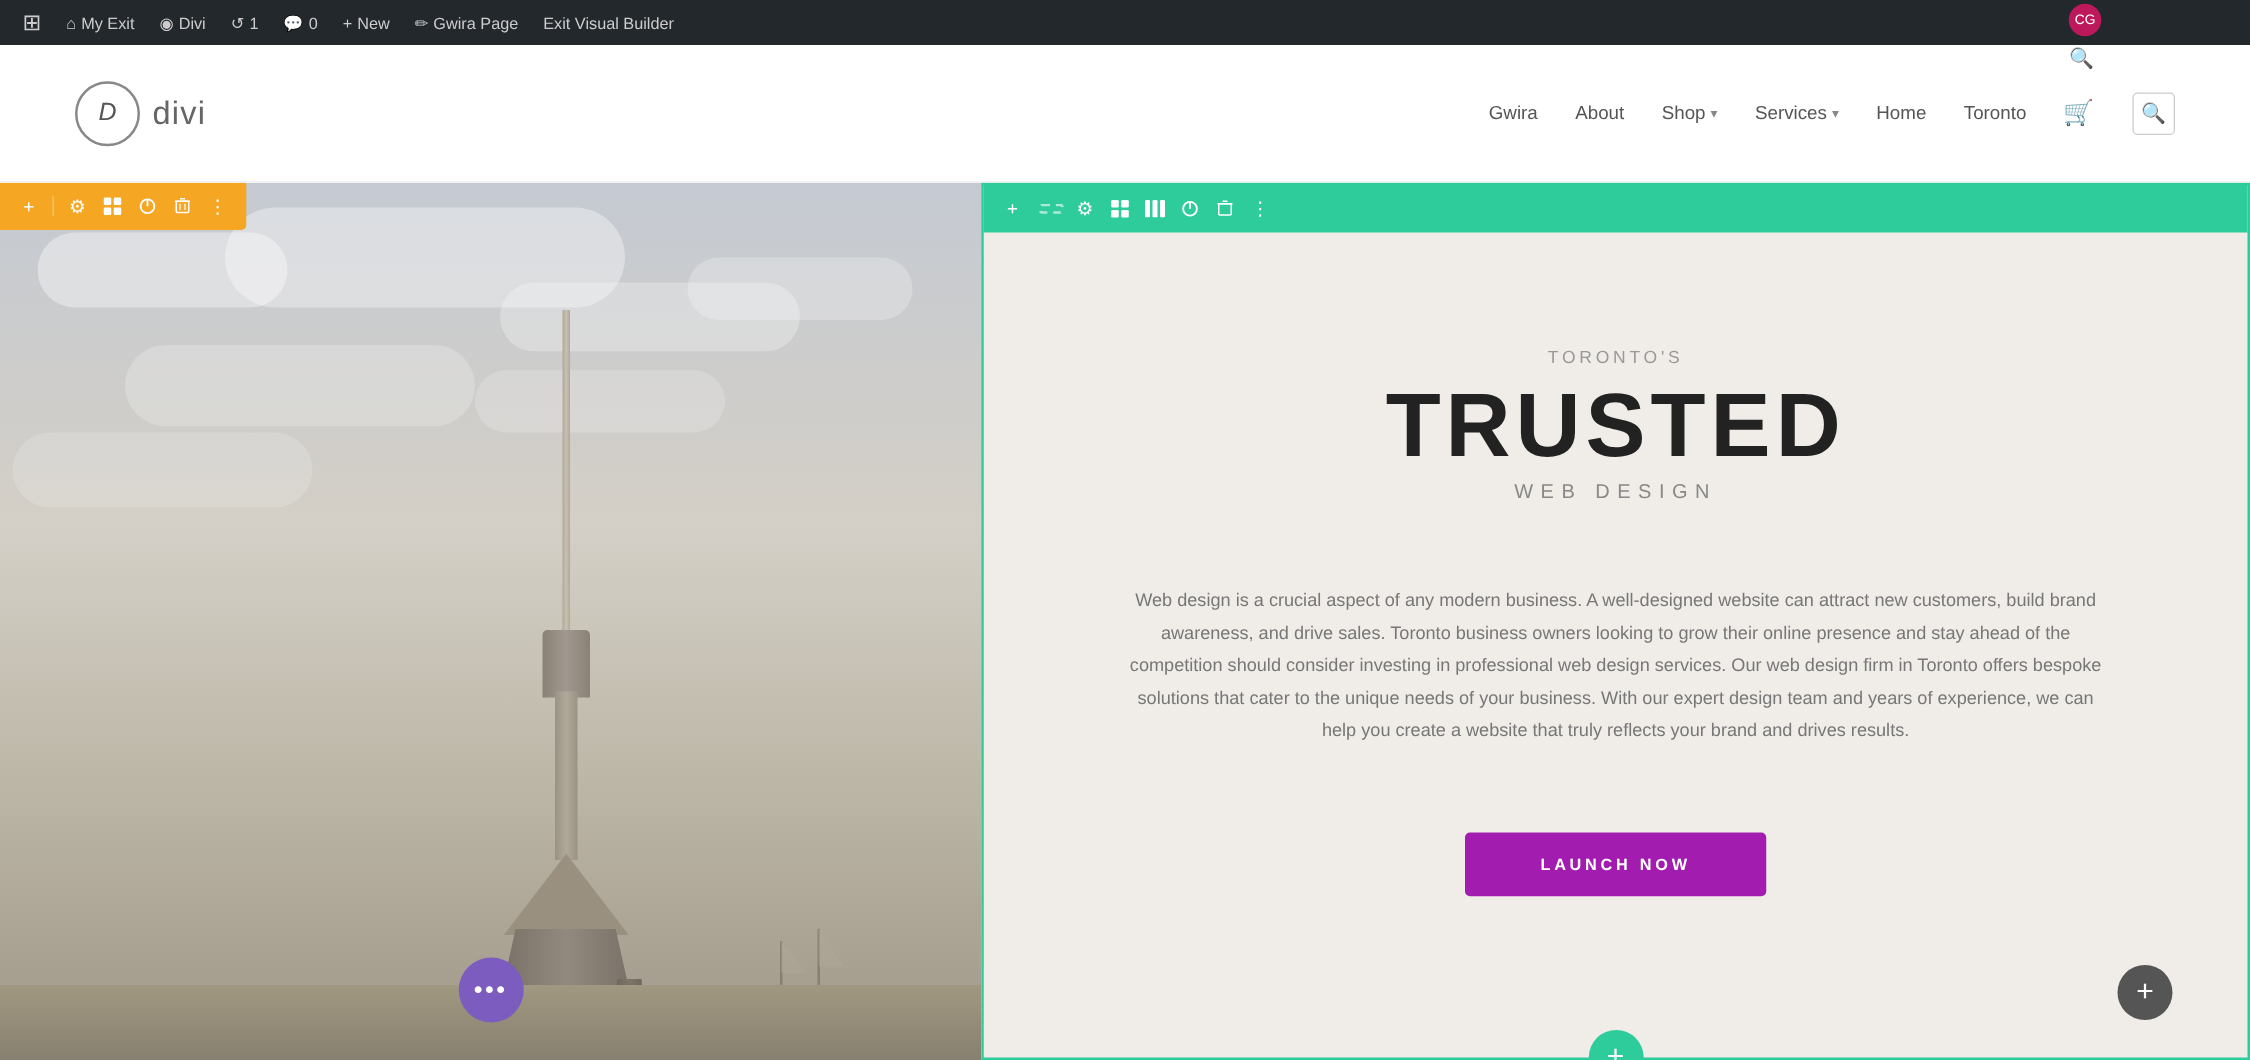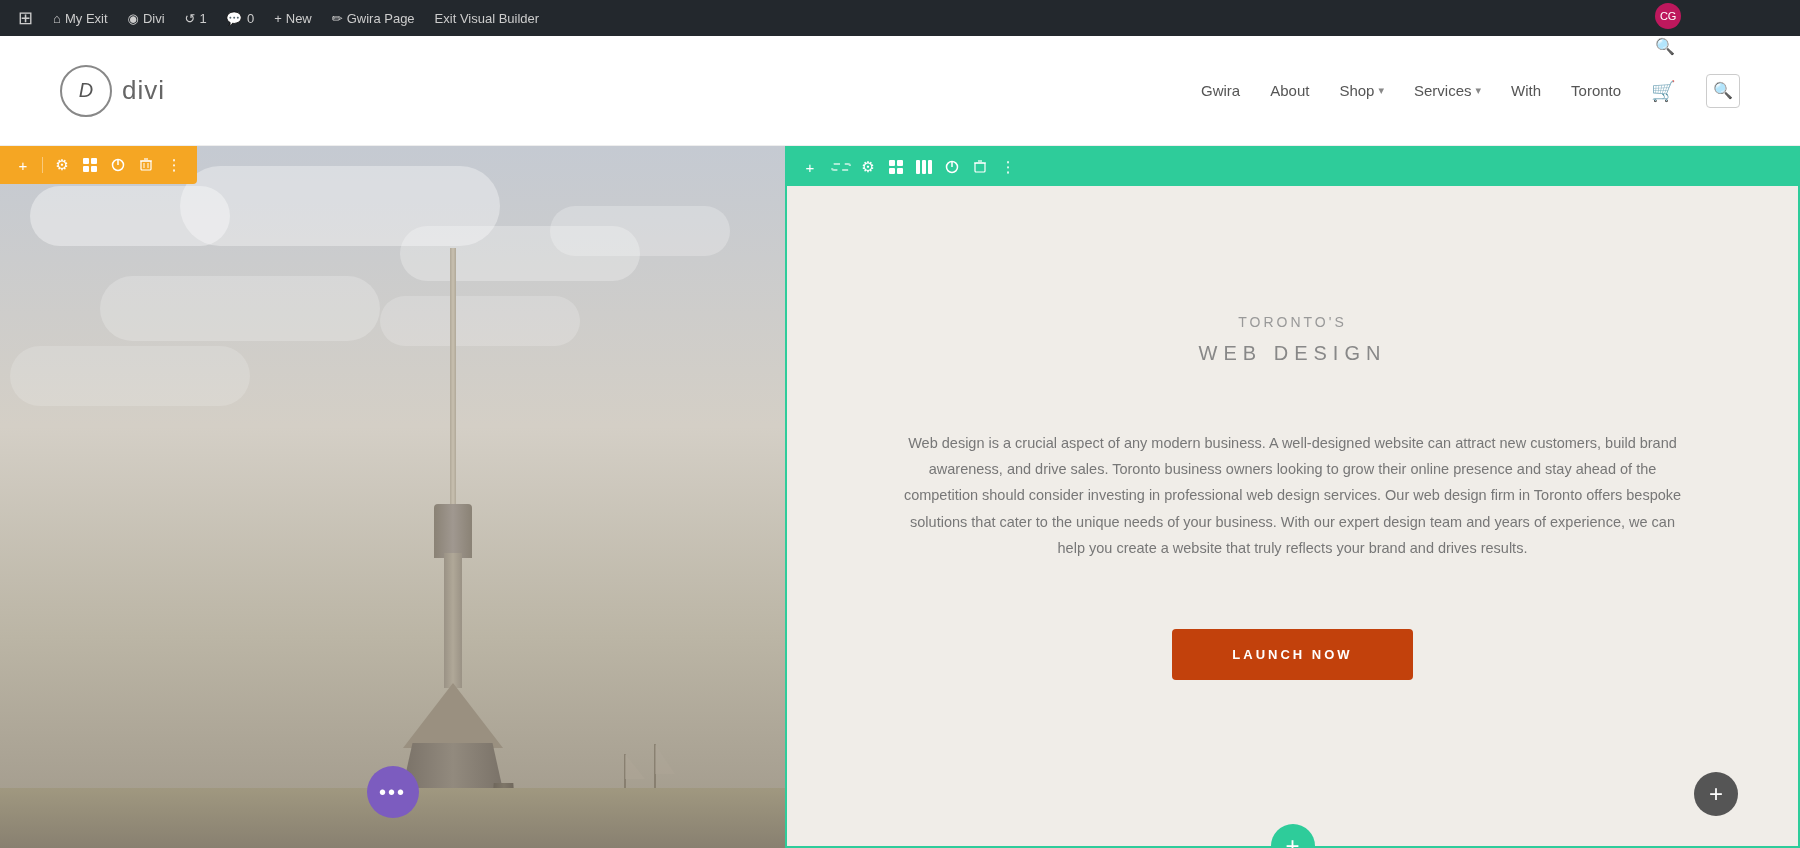--- a/index.html
+++ b/index.html
@@ -221,38 +221,38 @@
     .content-title-main {
       font-size: 72px;
       font-weight: 700;
       color: #222;
       letter-spacing: 4px;
       text-align: center;
       line-height: 1;
       margin-bottom: 8px;
     }
     .content-title-sub {
-      font-size: 20px;
+      font-size: 16px;
       color: #888;
       letter-spacing: 6px;
       text-transform: uppercase;
       text-align: center;
       margin-bottom: 30px;
     }
     .content-body {
       font-size: 14.5px;
       color: #777;
       line-height: 1.8;
       text-align: center;
       max-width: 780px;
       margin-bottom: 36px;
       margin-top: 35px;
     }
     .launch-btn {
-      background: #c2410c;
+      background: #a21caf;
       color: #fff;
       border: none;
       padding: 18px 60px;
       font-size: 13px;
       font-weight: 600;
       letter-spacing: 3px;
       text-transform: uppercase;
       border-radius: 4px;
       cursor: pointer;
       margin-top: 32px;
@@ -442,21 +442,21 @@
     </div>
     <div class="nav-item">
       <span>Shop</span>
       <span class="nav-chevron">▾</span>
     </div>
     <div class="nav-item">
       <span>Services</span>
       <span class="nav-chevron">▾</span>
     </div>
     <div class="nav-item">
-      <span>With</span>
+      <span>Home</span>
     </div>
     <div class="nav-item">
       <span>Toronto</span>
     </div>
     <div class="nav-cart">🛒</div>
     <div class="nav-search-icon">🔍</div>
   </nav>
 </div>
 
 <div id="main-content">
@@ -567,20 +567,21 @@
         <svg width="14" height="14" viewBox="0 0 14 14" fill="white">
           <rect x="2" y="3" width="10" height="9" rx="1" stroke="white" stroke-width="1.2" fill="none"></rect>
           <line x1="1" y1="3" x2="13" y2="3" stroke="white" stroke-width="1.2"></line>
           <line x1="5" y1="1" x2="9" y2="1" stroke="white" stroke-width="1.2"></line>
         </svg>
       </div>
       <div class="toolbar-icon">⋮</div>
     </div>
 
     <p class="content-subtitle">TORONTO'S</p>
+    <h1 class="content-title-main">TRUSTED</h1>
     <p class="content-title-sub">WEB DESIGN</p>
     <p class="content-body">Web design is a crucial aspect of any modern business. A well-designed website can attract new customers, build brand awareness, and drive sales. Toronto business owners looking to grow their online presence and stay ahead of the competition should consider investing in professional web design services. Our web design firm in Toronto offers bespoke solutions that cater to the unique needs of your business. With our expert design team and years of experience, we can help you create a website that truly reflects your brand and drives results.</p>
     <button class="launch-btn">LAUNCH NOW</button>
 
     <div class="add-section-btn">
       <span>+</span>
     </div>
 
     <div class="add-section-btn-gray">
       <span>+</span>

